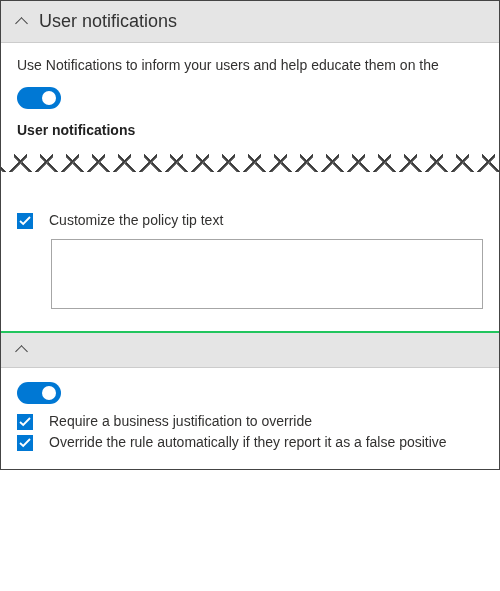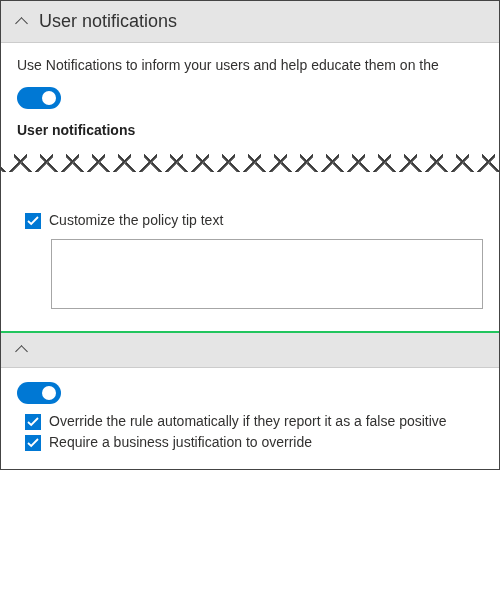--- a/index.html
+++ b/index.html
@@ -83,22 +83,22 @@
     margin: 4px -16px 8px -16px;
     background: linear-gradient(-45deg, transparent 10px, #888 10px, #333 12px, #555 13px, transparent 13px),
                 linear-gradient(45deg, transparent 10px, #888 10px, #333 12px, #555 13px, transparent 13px);
     background-size: 26px 30px;
     background-position: 0 0, 13px 0;
     background-repeat: repeat-x;
   }
   .checkrow {
     display: flex;
     align-items: flex-start;
-    gap: 8px;
-    margin: 4px 8px;
+    gap: 16px;
+    margin: 4px 0;
   }
   .checkbox {
     width: 16px;
     height: 16px;
     border: 1px solid #0078d4;
     background: #0078d4;
     display: inline-flex;
     align-items: center;
     justify-content: center;
     flex-shrink: 0;
@@ -151,24 +151,24 @@
   <div class="toggle">
     <div class="knob"></div>
   </div>
   <div class="overrides-checks">
     <div class="checkrow">
       <span class="checkbox">
         <svg viewBox="0 0 12 12">
             <path d="M1 6 L4.2 9 L11 2" stroke="#fff" stroke-width="1.8" fill="none"></path>
           </svg>
       </span>
-      <span class="checklabel">Override the rule automatically if they report it as a false positive</span>
+      <span class="checklabel">Require a business justification to override</span>
     </div>
     <div class="checkrow">
       <span class="checkbox">
         <svg viewBox="0 0 12 12">
             <path d="M1 6 L4.2 9 L11 2" stroke="#fff" stroke-width="1.8" fill="none"></path>
           </svg>
       </span>
-      <span class="checklabel">Require a business justification to override</span>
+      <span class="checklabel">Override the rule automatically if they report it as a false positive</span>
     </div>
   </div>
 </div>
 
 </body></html>

